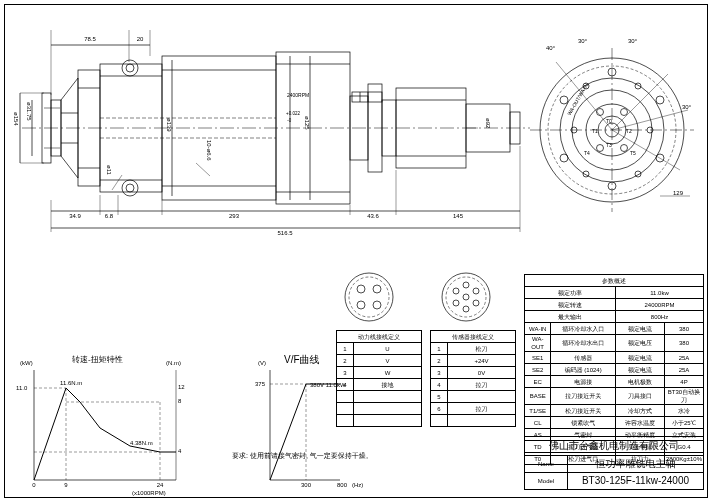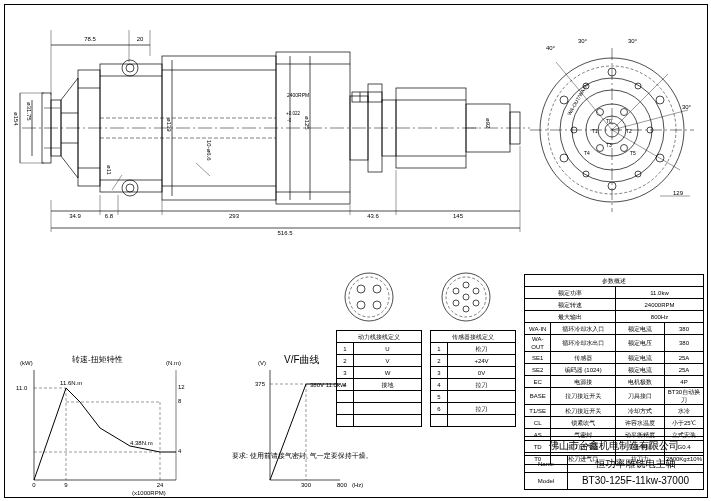--- a/index.html
+++ b/index.html
@@ -400,17 +400,17 @@
     <tbody>
         <tr>
           <td colspan="2" style="height:18px" class="big">佛山市台鑫机电制造有限公司</td>
         </tr>
     <tr>
           <td style="width:40px;height:16px">Name</td>
         <td class="mid">恒功率雕铣电主轴</td>
         </tr>
     <tr>
           <td style="height:16px">Model</td>
-        <td class="mid">BT30-125F-11kw-37000</td>
+        <td class="mid">BT30-125F-11kw-24000</td>
         </tr>
   </tbody>
     </table>
 </div>
 
 </body></html>

